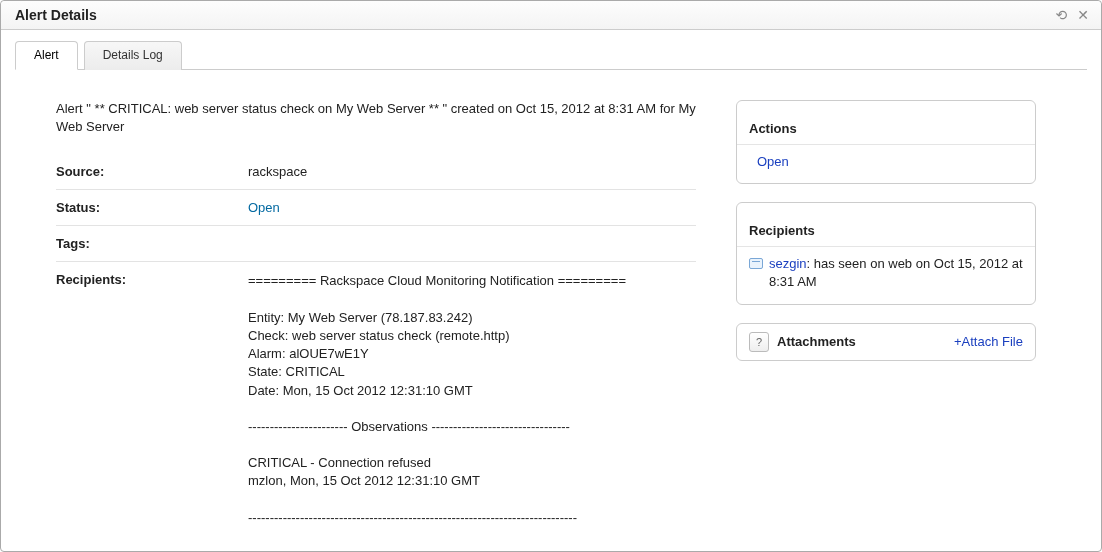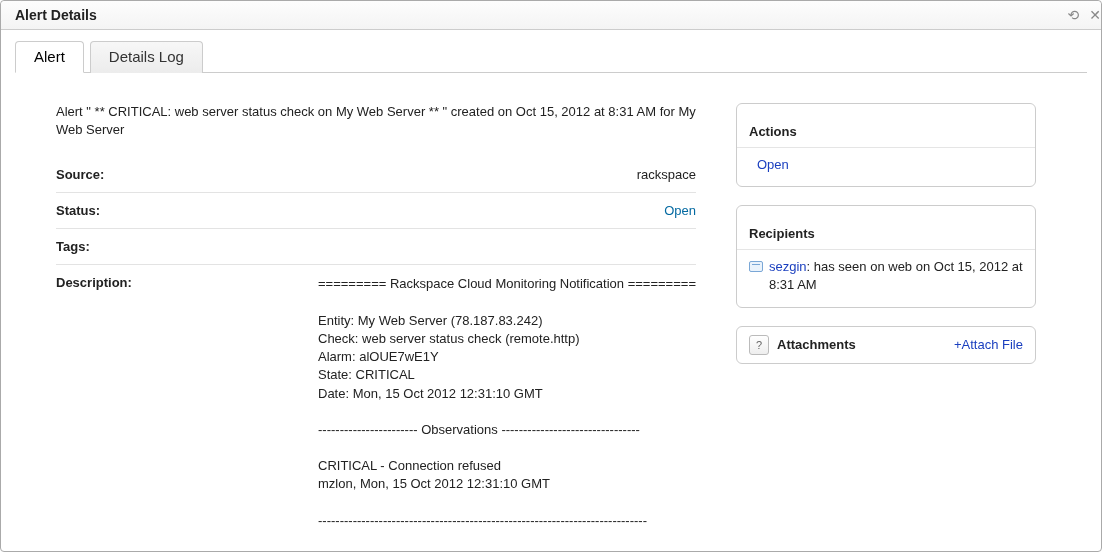--- a/index.html
+++ b/index.html
@@ -11,21 +11,21 @@
     width: 1102px;
     height: 552px;
     overflow: hidden;
     border: 1px solid #aaa;
     border-radius: 4px;
   }
   .titlebar {
     display: flex;
     align-items: center;
     justify-content: space-between;
-    padding: 6px 0 6px 14px;
+    padding: 6px 12px 6px 14px;
     border-bottom: 1px solid #ccc;
     background: linear-gradient(#fdfdfd,#f4f4f4);
     border-radius: 4px 4px 0 0;
   }
   .titlebar h1 { font-size: 14px; font-weight: bold; }
   .titlebar .ctrls { display: flex; gap: 10px; color: #888; }
   .titlebar .ctrls span { cursor: pointer; font-size: 14px; }
 
   .tabs-row {
     margin: 10px 14px 0 14px;
@@ -34,21 +34,21 @@
     gap: 6px;
   }
   .tab {
     padding: 6px 18px 7px;
     border: 1px solid #ccc;
     border-bottom: none;
     border-radius: 4px 4px 0 0;
     background: linear-gradient(#f7f7f7,#ececec);
     color: #333;
     cursor: pointer;
-    font-size: 15px;
+    font-size: 12px;
     position: relative;
     top: 1px;
   }
   .tab.active {
     background: #fff;
     border-bottom: 1px solid #fff;
     font-weight: normal;
     color: #000;
   }
 
@@ -60,21 +60,20 @@
   .left { flex: 1; max-width: 640px; }
   .right { width: 300px; flex-shrink: 0; }
 
   .summary { font-size: 13px; line-height: 1.4; margin-bottom: 18px; }
 
   .kv-row {
     display: flex;
     align-items: flex-start;
     border-bottom: 1px solid #e3e3e3;
     padding: 10px 0;
-    justify-content: space-between;
   }
   .kv-row.no-border { border-bottom: none; }
   .kv-key { width: 192px; font-weight: bold; font-size: 13px; flex-shrink:0; }
   .kv-val { font-size: 13px; color: #222; }
   .kv-val.link { color: #0369a1; cursor: pointer; }
   .kv-val pre {
     font-family: inherit;
     white-space: pre-wrap;
     font-size: 13px;
     line-height: 1.4;
@@ -162,21 +161,21 @@
       <div class="kv-key">Status:</div>
       <div class="kv-val link">Open</div>
     </div>
 
     <div class="kv-row">
       <div class="kv-key">Tags:</div>
       <div class="kv-val"></div>
     </div>
 
     <div class="kv-row no-border">
-      <div class="kv-key">Description:</div>
+      <div class="kv-key">Recipients:</div>
       <div class="kv-val">
         <pre>========= Rackspace Cloud Monitoring Notification =========
 
 Entity: My Web Server (78.187.83.242)
 Check: web server status check (remote.http)
 Alarm: alOUE7wE1Y
 State: CRITICAL
 Date: Mon, 15 Oct 2012 12:31:10 GMT
 
 ----------------------- Observations --------------------------------

